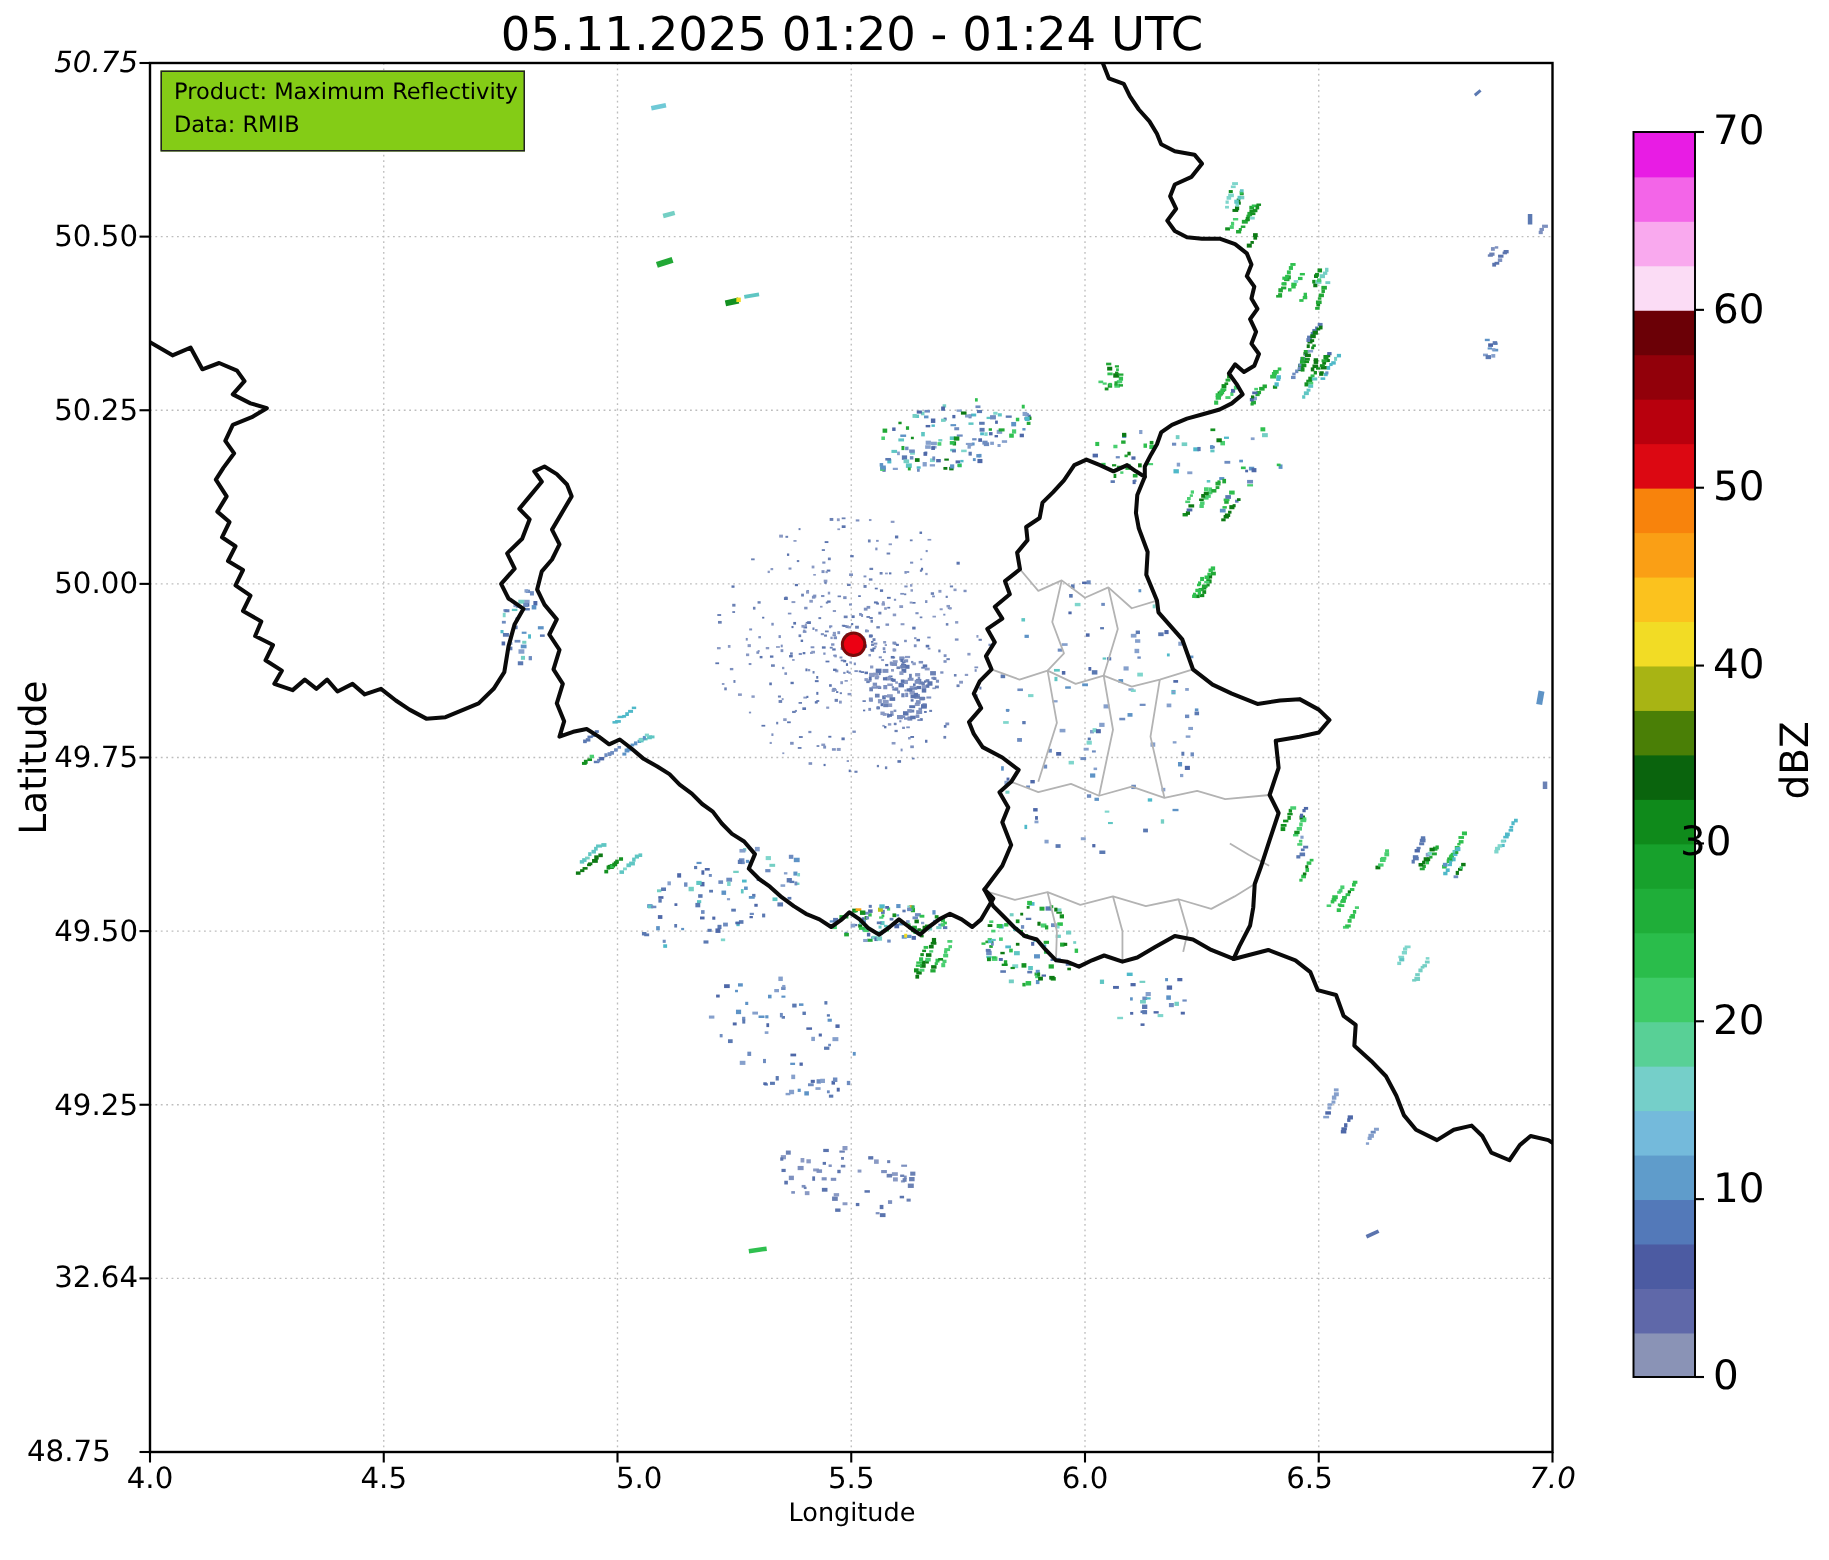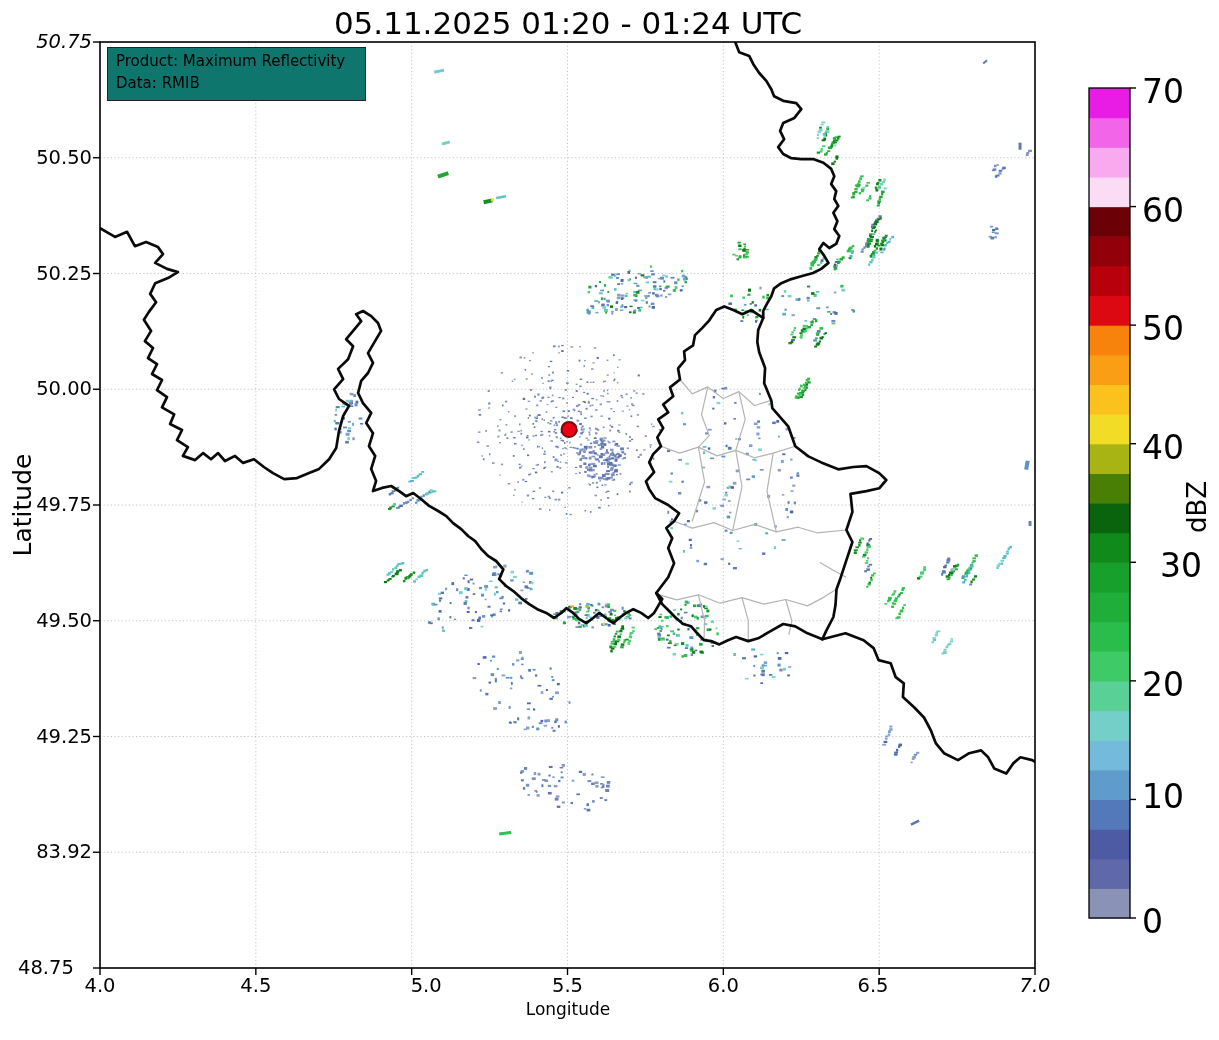--- a/index.html
+++ b/index.html
@@ -4,24 +4,24 @@
 <style>
   html,body{margin:0;padding:0;background:#fff;}
   body{width:1219px;height:1040px;position:relative;overflow:hidden;
        font-family:"DejaVu Sans",sans-serif;color:#000;}
   #map-svg{position:absolute;left:0;top:0;}
   .lbl{position:absolute;white-space:nowrap;}
   #title{left:100px;top:5px;width:936px;text-align:center;font-size:31px;}
   #xlabel{left:100px;top:999px;width:936px;text-align:center;font-size:17px;}
   #ylabel-wrap{left:22px;top:505px;transform:translate(-50%,-50%) rotate(-90deg);font-size:25px;}
   #cblabel-wrap{left:1197px;top:507px;transform:translate(-50%,-50%) rotate(-90deg);font-size:26px;}
-  #annotation{left:107px;top:47px;background:#0f766e;border:1.5px solid #222;
-              padding:3px 20px 5px 8px;font-size:15px;line-height:1.45;z-index:5;}
+  #annotation{left:107px;top:47px;background:#84cc16;border:1.5px solid #222;
+              padding:3px 4px 5px 8px;font-size:15px;line-height:1.45;z-index:5;}
   .ticklabel{position:absolute;font-size:19.5px;}
-  .cbticklabel{position:absolute;font-size:33px;text-align:right;}
+  .cbticklabel{position:absolute;font-size:27px;text-align:right;}
 </style>
 </head>
 <body>
 
 <svg id="map-svg" width="1219" height="1040" viewBox="0 0 1219 1040">
     <defs>
       <clipPath id="plotclip">
         <rect x="100" y="42" width="935" height="926"></rect>
       </clipPath>
     </defs>
@@ -1981,29 +1981,29 @@
 
 <div id="labels">
     <div class="ticklabel" style="left: 70px; top: 974px; width: 60px; text-align: center;">4.0</div>
     <div class="ticklabel" style="left: 225.833px; top: 974px; width: 60px; text-align: center;">4.5</div>
     <div class="ticklabel" style="left: 381.667px; top: 974px; width: 60px; text-align: right;">5.0</div>
     <div class="ticklabel" style="left: 537.5px; top: 974px; width: 60px; text-align: center;">5.5</div>
     <div class="ticklabel" style="left: 693.333px; top: 974px; width: 60px; text-align: center;">6.0</div>
     <div class="ticklabel" style="left: 843px; top: 974px; width: 60px; text-align: center;">6.5</div>
     <div class="ticklabel" style="left: 1005px; top: 974px; width: 60px; text-align: center; font-style: italic;">7.0</div>
     <div class="ticklabel" style="left: 18px; top: 956px; width: 74px; text-align: left;">48.75</div>
-    <div class="ticklabel" style="left: 18px; top: 840.25px; width: 74px; text-align: right;">83.92</div>
+    <div class="ticklabel" style="left: 18px; top: 840.25px; width: 74px; text-align: right;">32.64</div>
     <div class="ticklabel" style="left: 18px; top: 724.5px; width: 74px; text-align: right;">49.25</div>
     <div class="ticklabel" style="left: 18px; top: 608.75px; width: 74px; text-align: right;">49.50</div>
     <div class="ticklabel" style="left: 18px; top: 493px; width: 74px; text-align: right;">49.75</div>
     <div class="ticklabel" style="left: 18px; top: 377.25px; width: 74px; text-align: right;">50.00</div>
     <div class="ticklabel" style="left: 18px; top: 261.5px; width: 74px; text-align: right;">50.25</div>
     <div class="ticklabel" style="left: 18px; top: 145.75px; width: 74px; text-align: right;">50.50</div>
     <div class="ticklabel" style="left: 18px; top: 30px; width: 74px; text-align: right; font-style: italic;">50.75</div>
     <div class="cbticklabel" style="left: 1142px; top: 902px;">0</div>
     <div class="cbticklabel" style="left: 1142px; top: 777px;">10</div>
     <div class="cbticklabel" style="left: 1142px; top: 664.857px;">20</div>
-    <div class="cbticklabel" style="left: 1160px; top: 546.286px;">30</div>
+    <div class="cbticklabel" style="left: 1120px; top: 546.286px;">30</div>
     <div class="cbticklabel" style="left: 1142px; top: 427.714px;">40</div>
     <div class="cbticklabel" style="left: 1142px; top: 309.143px;">50</div>
     <div class="cbticklabel" style="left: 1142px; top: 190.571px;">60</div>
     <div class="cbticklabel" style="left: 1142px; top: 72px;">70</div>
   </div>
 
 </body></html>

